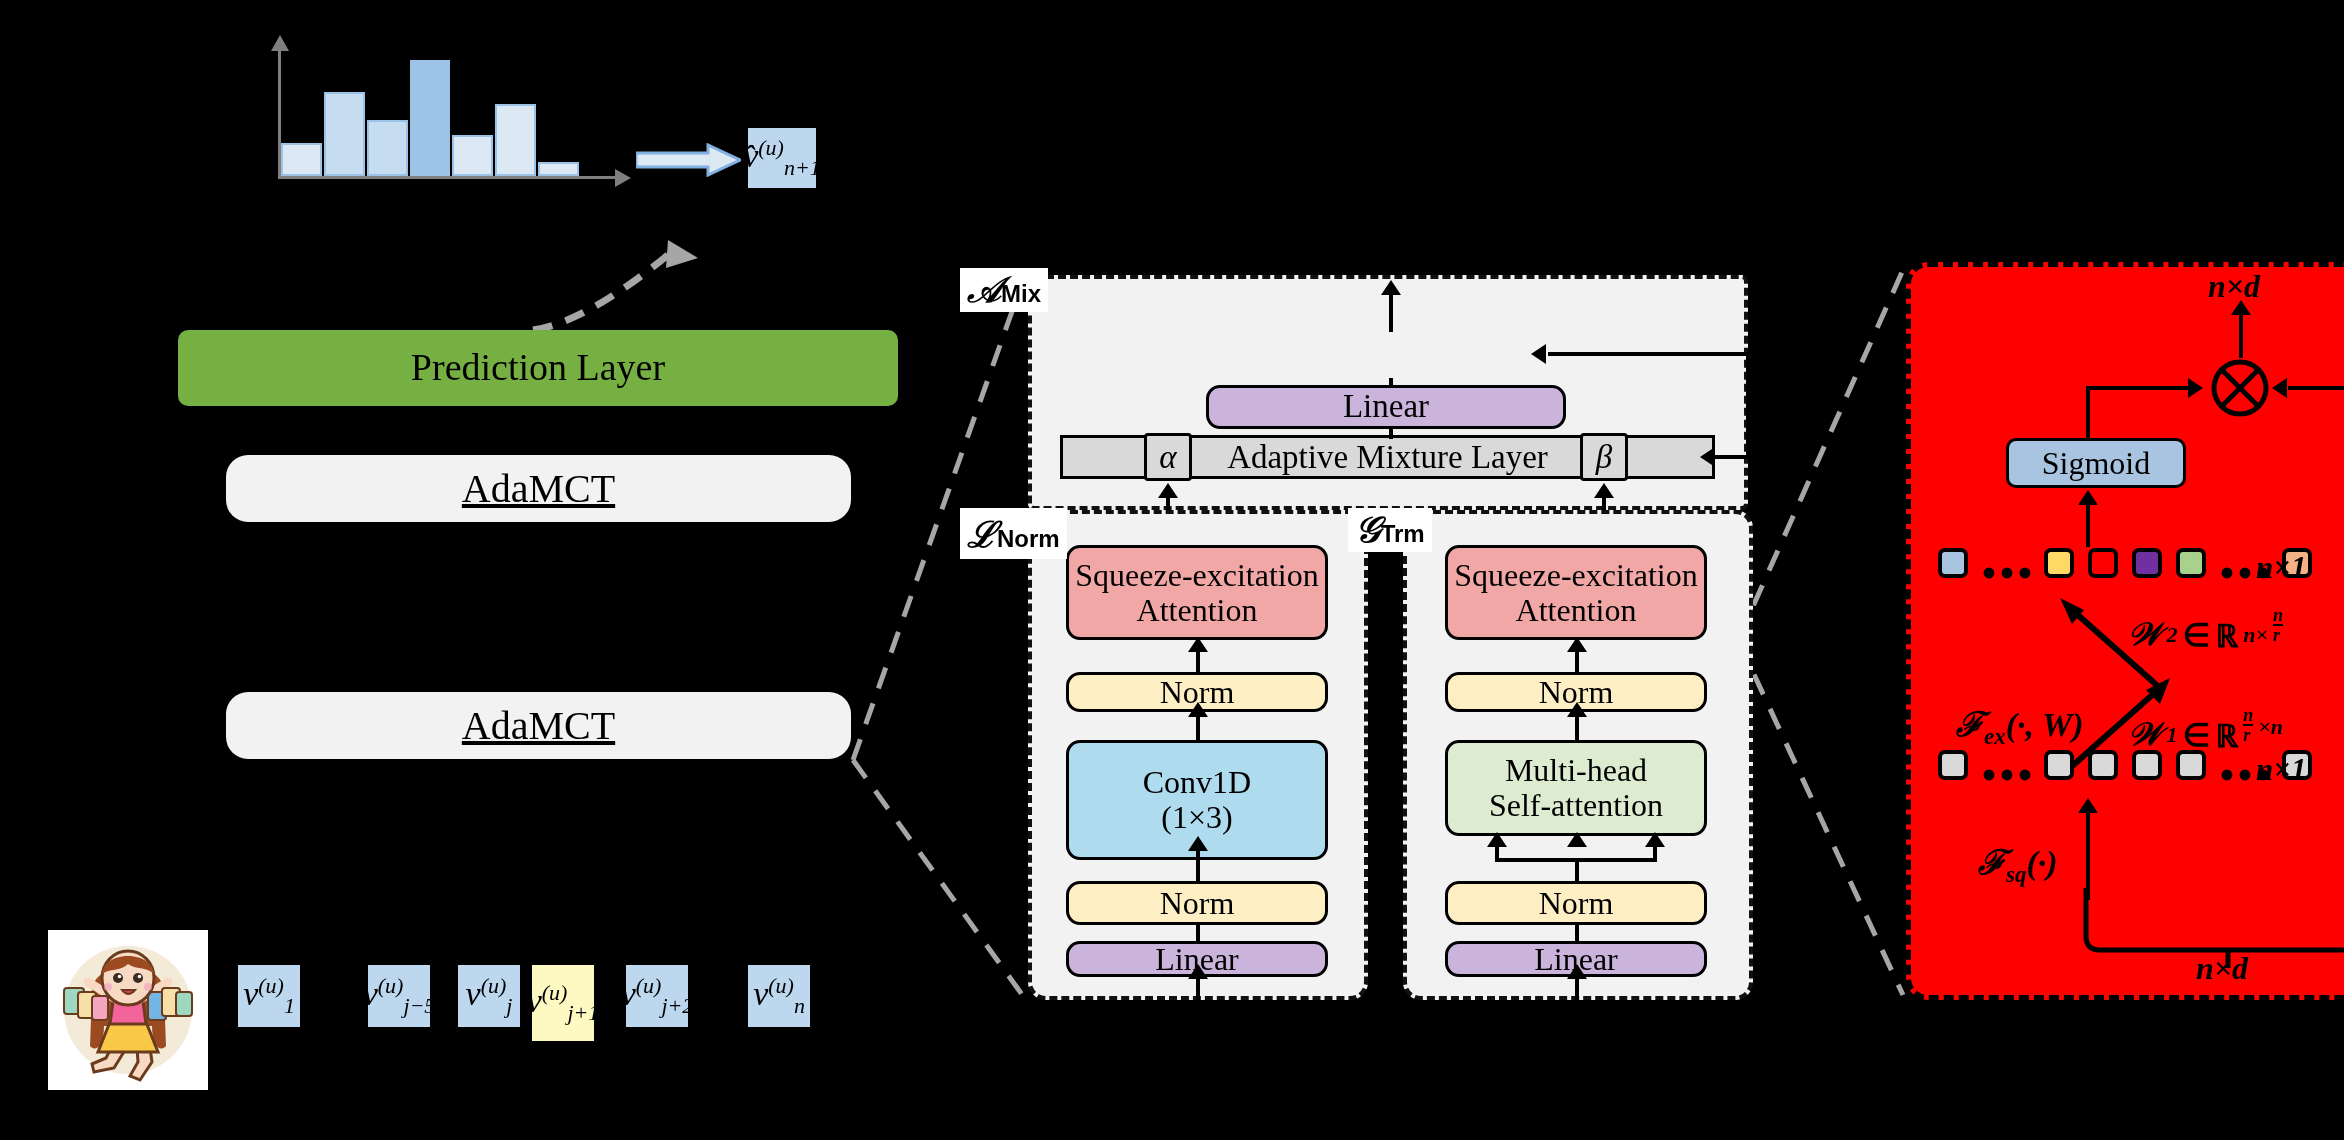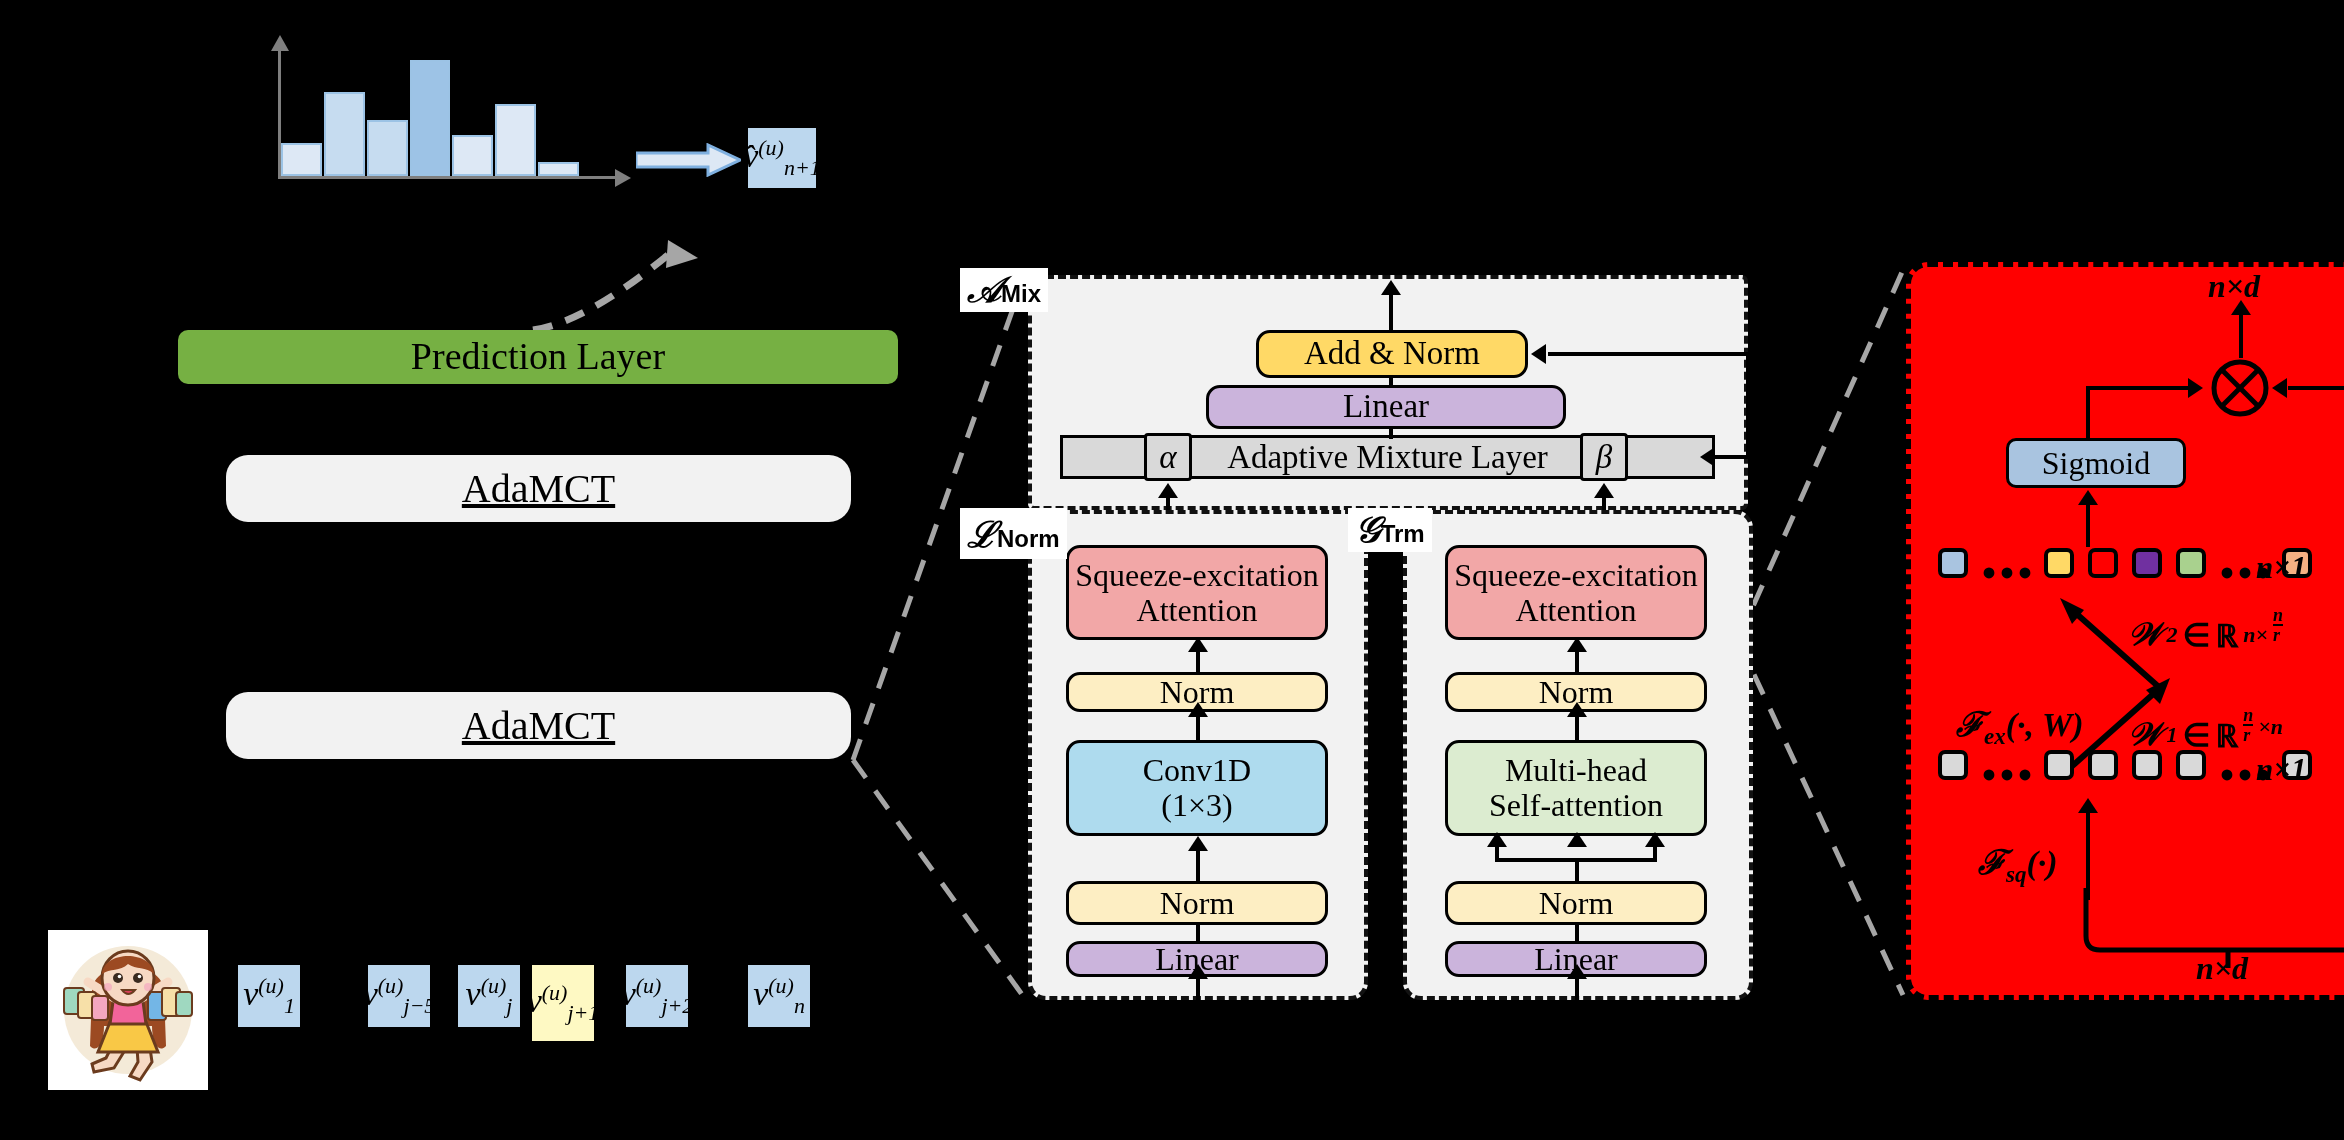--- a/index.html
+++ b/index.html
@@ -132,21 +132,21 @@
     </span>
   </div>
 
   <div class="abs" style="left:480px; top:140px; width:240px; height:200px;">
     <svg width="240" height="200" viewBox="0 0 240 200">
       <path d="M5,190 C40,185 85,160 140,115" stroke="#a6a6a6" stroke-width="7" fill="none" stroke-dasharray="20,14"></path>
       <polygon points="140,100 170,118 138,128" fill="#a6a6a6"></polygon>
     </svg>
   </div>
 
-  <div class="blk pipe-pred" style="left:130px; top:330px; width:720px; height:54px; font-size:38px;">
+  <div class="blk pipe-pred" style="left:130px; top:330px; width:720px; height:76px; font-size:38px;">
     <span>Prediction Layer</span>
   </div>
 
   <div class="blk pipe-ada" style="left:178px; top:455px; width:625px; height:67px; font-size:40px;">
     <span>AdaMCT</span>
   </div>
 
   <div class="blk pipe-ada" style="left:178px; top:692px; width:625px; height:67px; font-size:40px;">
     <span>AdaMCT</span>
   </div>
@@ -217,23 +217,20 @@
     <line x1="1690" y1="640" x2="1855" y2="995" stroke="#a6a6a6" stroke-width="5" stroke-dasharray="22,16"></line>
   </svg>
 
   <div class="panel-mix" style="left:980px; top:275px; width:720px; height:235px;"></div>
 
   <div class="tag" style="left:912px; top:268px;">
     <span class="cal">𝒜</span>
       <span class="subtxt">Mix</span>
   </div>
 
-  <div class="blk c-yellow" style="left:1208px; top:330px; width:272px; height:48px; font-size:33px;">
-    <span>Add &amp; Norm</span>
-  </div>
 
   <div class="blk c-purple" style="left:1158px; top:385px; width:360px; height:44px; font-size:33px;">
     <span>Linear</span>
   </div>
 
   <div class="abs c-gray" style="left:1012px; top:435px; width:655px; height:44px; border:3px solid #000;
               display:flex; align-items:center; justify-content:center; font-size:33px; color:#000;">
     <span>Adaptive Mixture Layer</span>
   </div>
   <div class="abs c-gray" style="left:1096px; top:433px; width:48px; height:48px; border:3px solid #000; border-radius:4px;
@@ -263,21 +260,21 @@
 
   <div class="panel-branch" style="left:980px; top:510px; width:340px; height:490px;"></div>
   <div class="tag" style="left:912px; top:508px;">
     <span class="cal">ℒ</span>
       <span class="subtxt">Norm</span>
   </div>
   <div id="conv-blocks">
       <div class="blk" style="left: 1018px; top: 545px; width: 262px; height: 95px; font-size: 32px; background: rgb(242, 167, 167);"><span>Squeeze-excitation
 Attention</span></div>
       <div class="blk" style="left: 1018px; top: 672px; width: 262px; height: 40px; font-size: 32px; background: rgb(253, 238, 195);"><span>Norm</span></div>
-      <div class="blk" style="left: 1018px; top: 740px; width: 262px; height: 96px; font-size: 32px; background: rgb(174, 219, 238);"><span>Conv1D
+      <div class="blk" style="left: 1018px; top: 740px; width: 262px; height: 120px; font-size: 32px; background: rgb(174, 219, 238);"><span>Conv1D
 (1×3)</span></div>
       <div class="blk" style="left: 1018px; top: 881px; width: 262px; height: 44px; font-size: 32px; background: rgb(253, 238, 195);"><span>Norm</span></div>
       <div class="blk" style="left: 1018px; top: 941px; width: 262px; height: 36px; font-size: 32px; background: rgb(203, 180, 220);"><span>Linear</span></div>
     </div>
 
   <div class="vline" style="left:1148px; top:925px; height:16px;"></div>
   <div class="vline" style="left:1148px; top:847px; height:34px;"></div>
   <div class="arrowhead-up" style="left:1140px; top:836px;"></div>
   <div class="vline" style="left:1148px; top:712px; height:28px;"></div>
   <div class="arrowhead-up" style="left:1140px; top:702px;"></div>

